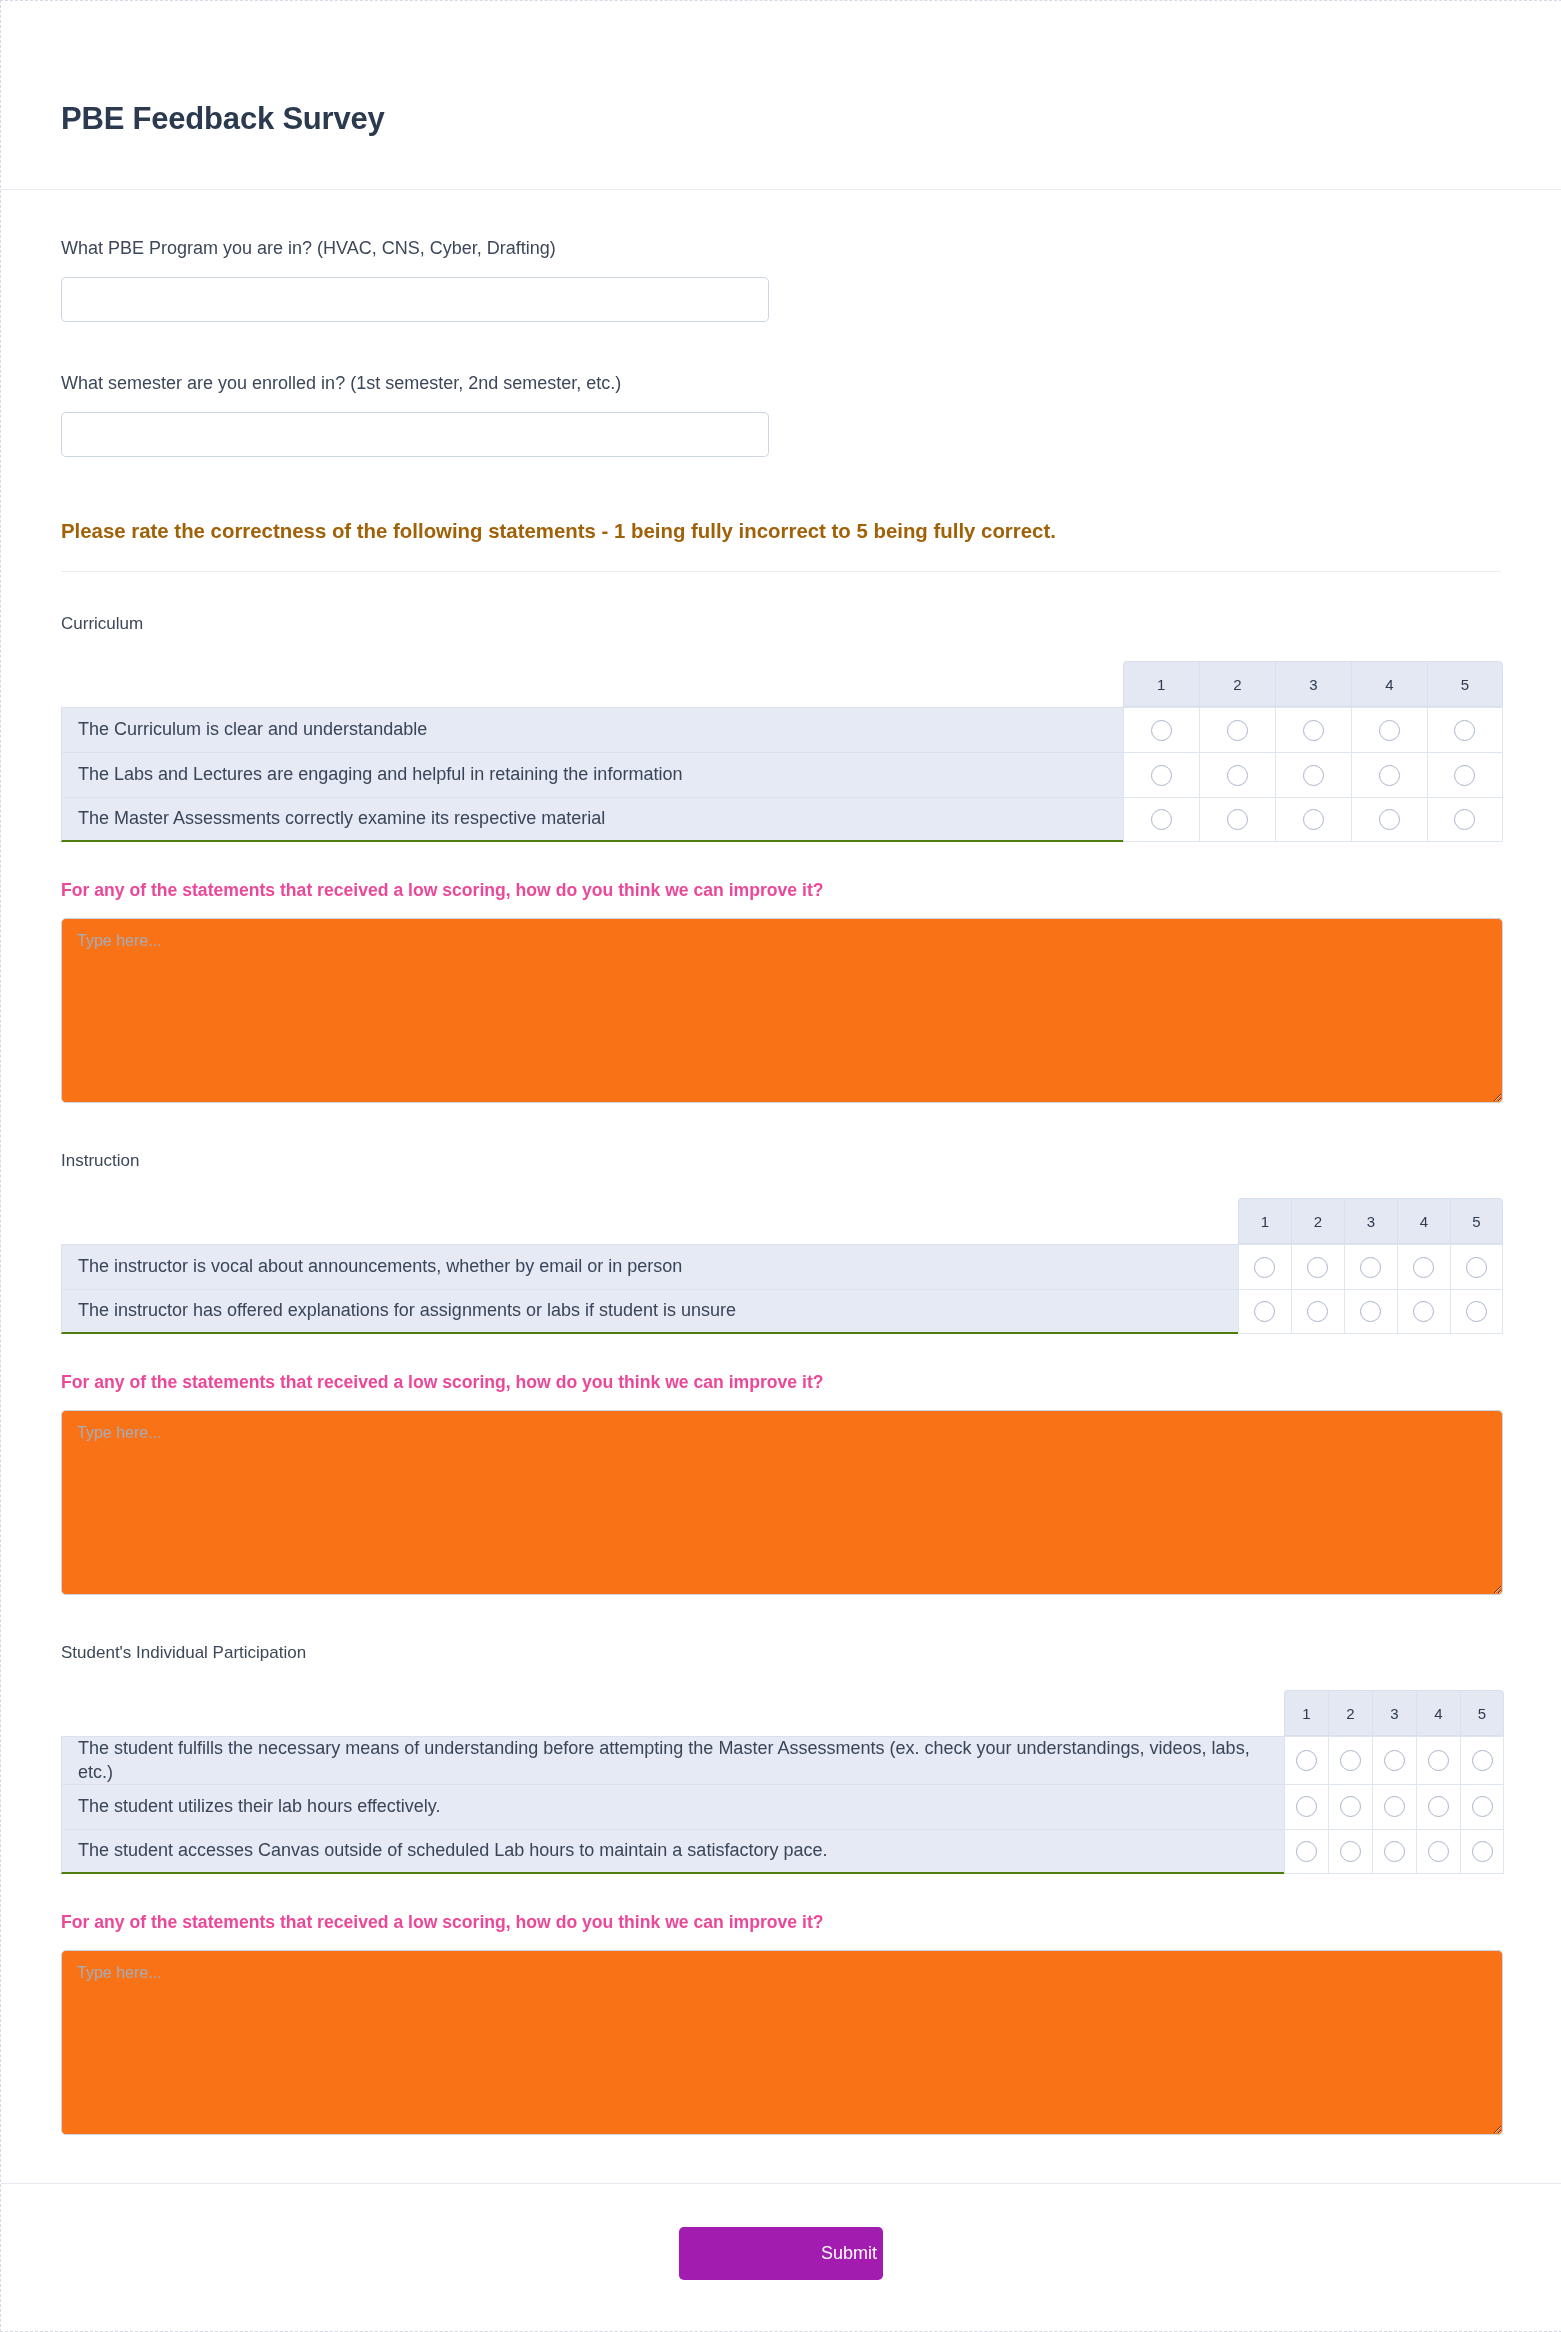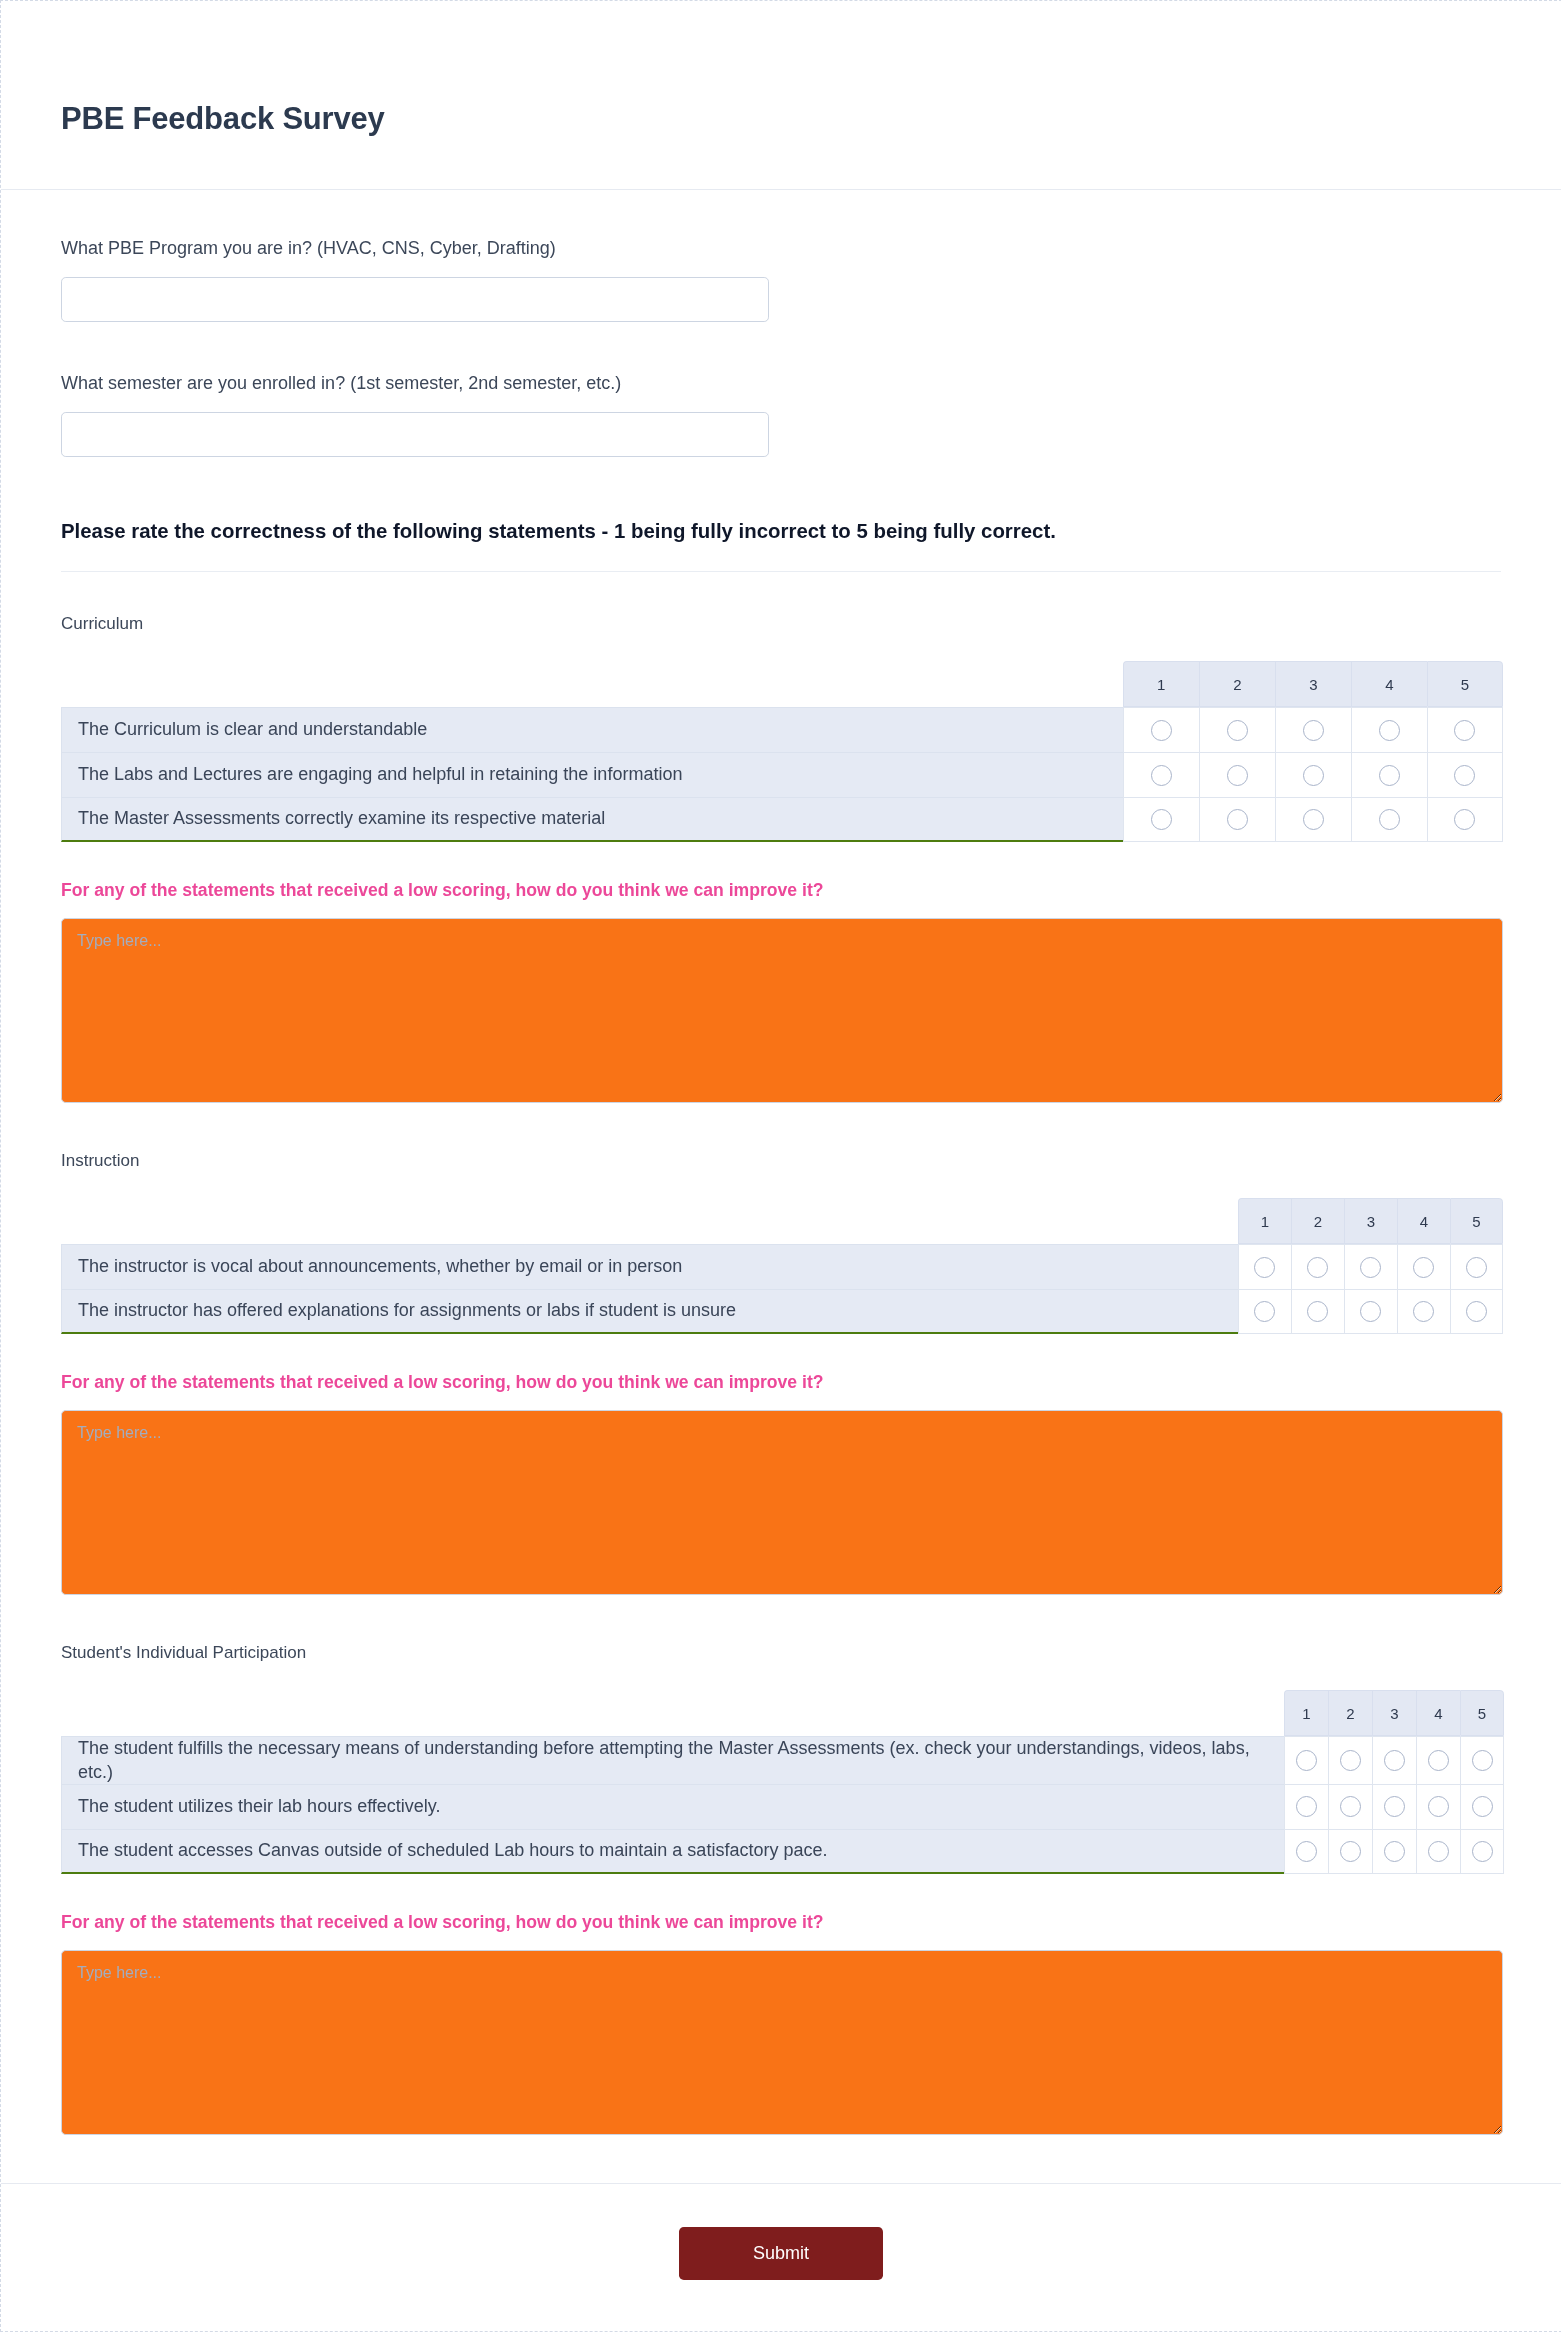--- a/index.html
+++ b/index.html
@@ -69,21 +69,21 @@
   .text-input::placeholder { color: #9aa5b8; }
 
   
   .section-heading-wrap {
     padding-top: 13.3px;
     margin-bottom: 42px;
   }
   .section-heading {
     font-size: 20.4px;
     font-weight: bold;
-    color: #0f172a;
+    color: #a16207;
     margin: 0 0 28.5px 0;
   }
   .section-rule {
     border: 0;
     border-top: 1px solid #e9edf3;
     margin: 0;
   }
 
   
   .matrix-block { margin-bottom: 38px; }
@@ -191,27 +191,28 @@
     margin-top: 17px;
     border-top: 1px solid #e6eaf1;
     height: 141px;
     display: flex;
     align-items: center;
     justify-content: center;
   }
   .submit-btn {
     width: 204px;
     height: 53px;
-    background: #7f1d1d;
+    background: #a21caf;
     color: #ffffff;
     border: none;
     border-radius: 4.8px;
     font-family: "Liberation Sans", sans-serif;
     font-size: 18px;
     cursor: pointer;
+    text-align: right;
   }
 
   
   .matrix.w-a { width: 1442px; }
   .matrix.w-a col.label { width: 1061px; }
   .matrix.w-a col.opt { width: 76px; }
 
   .matrix.w-b col.label { width: 1176px; }
   .matrix.w-b col.opt { width: 53px; }
 

